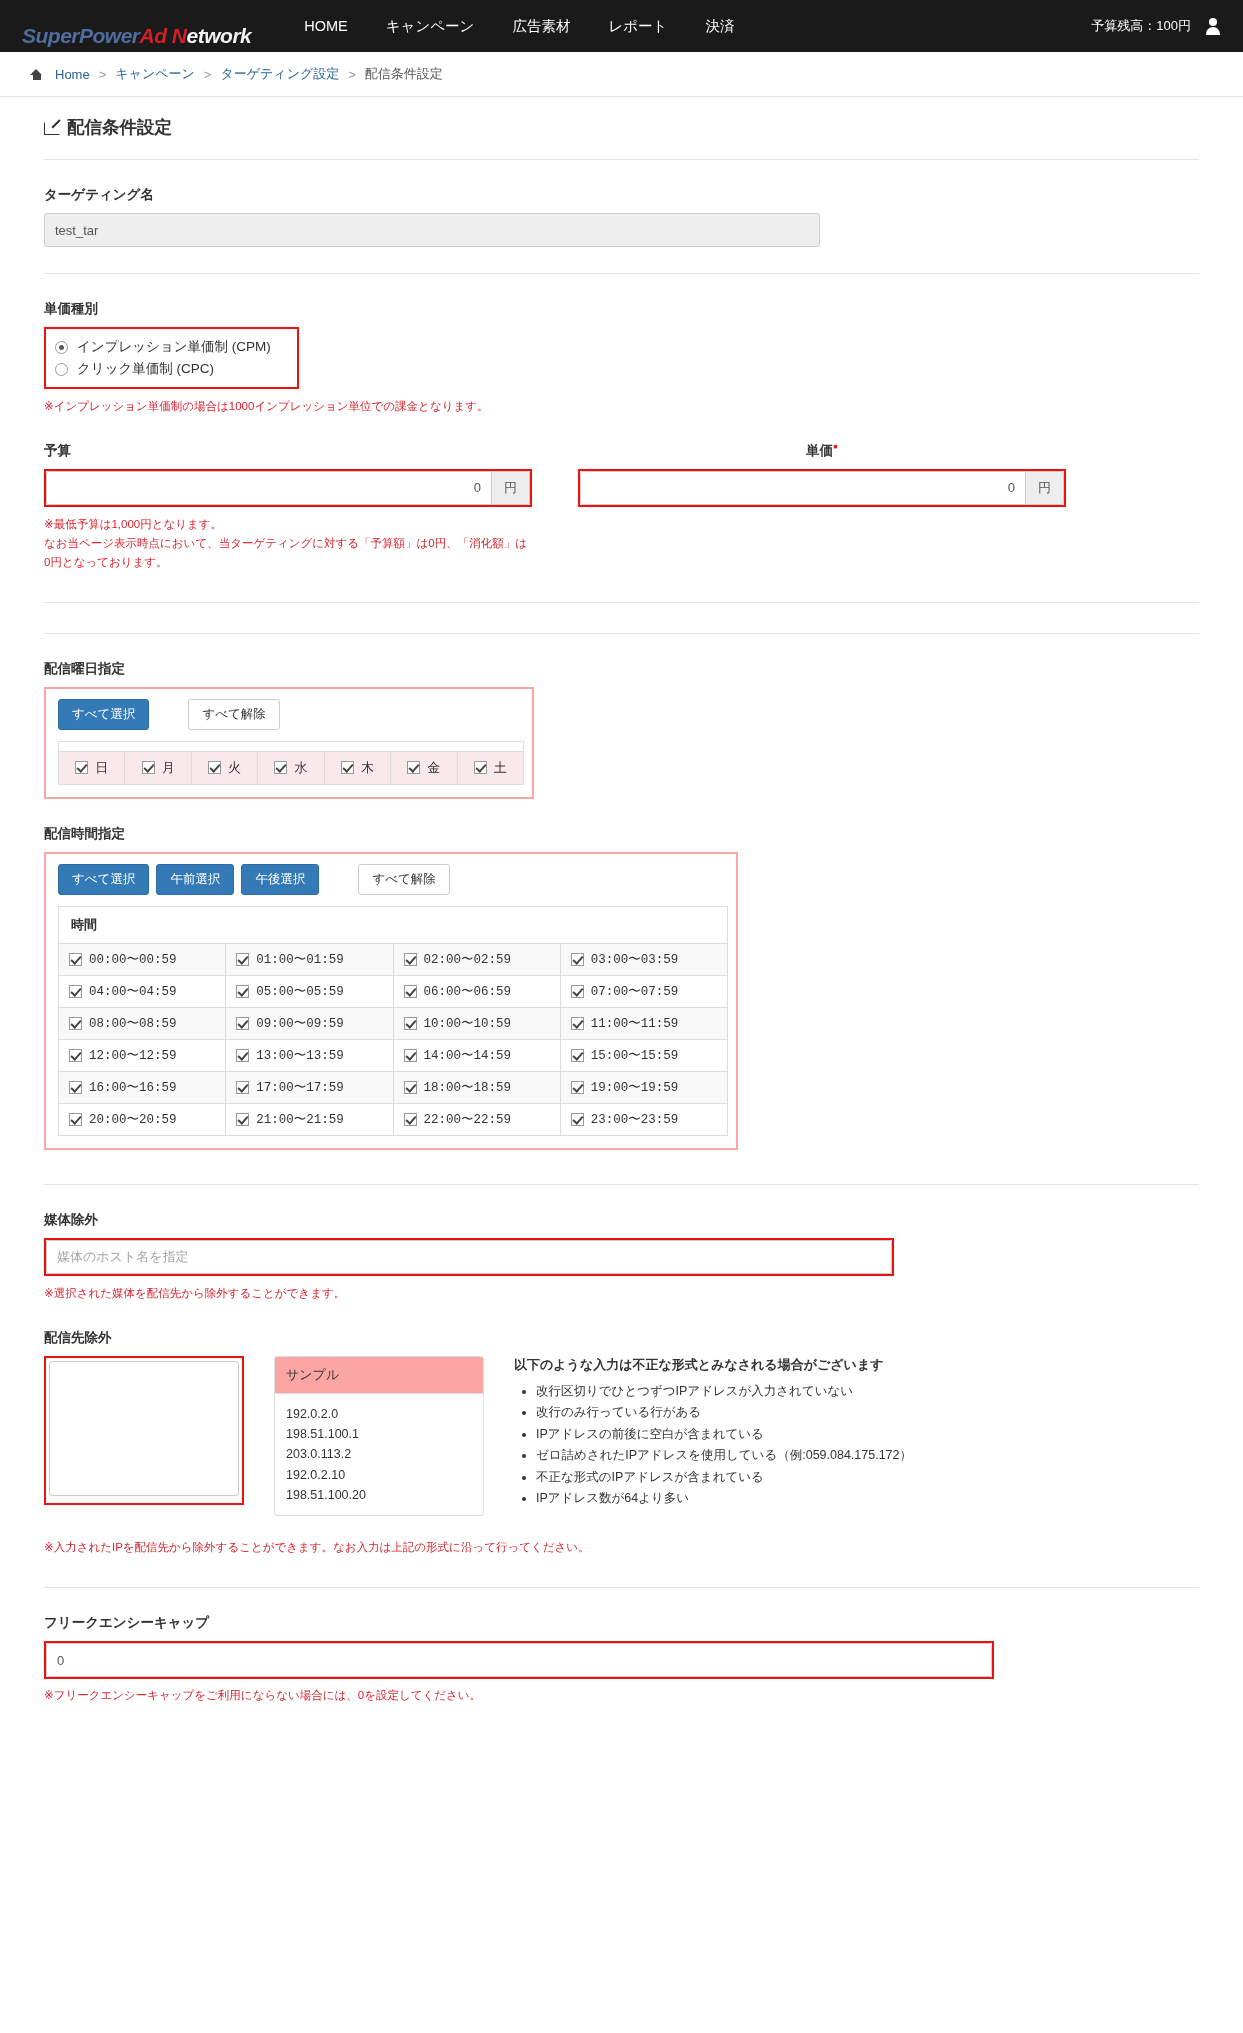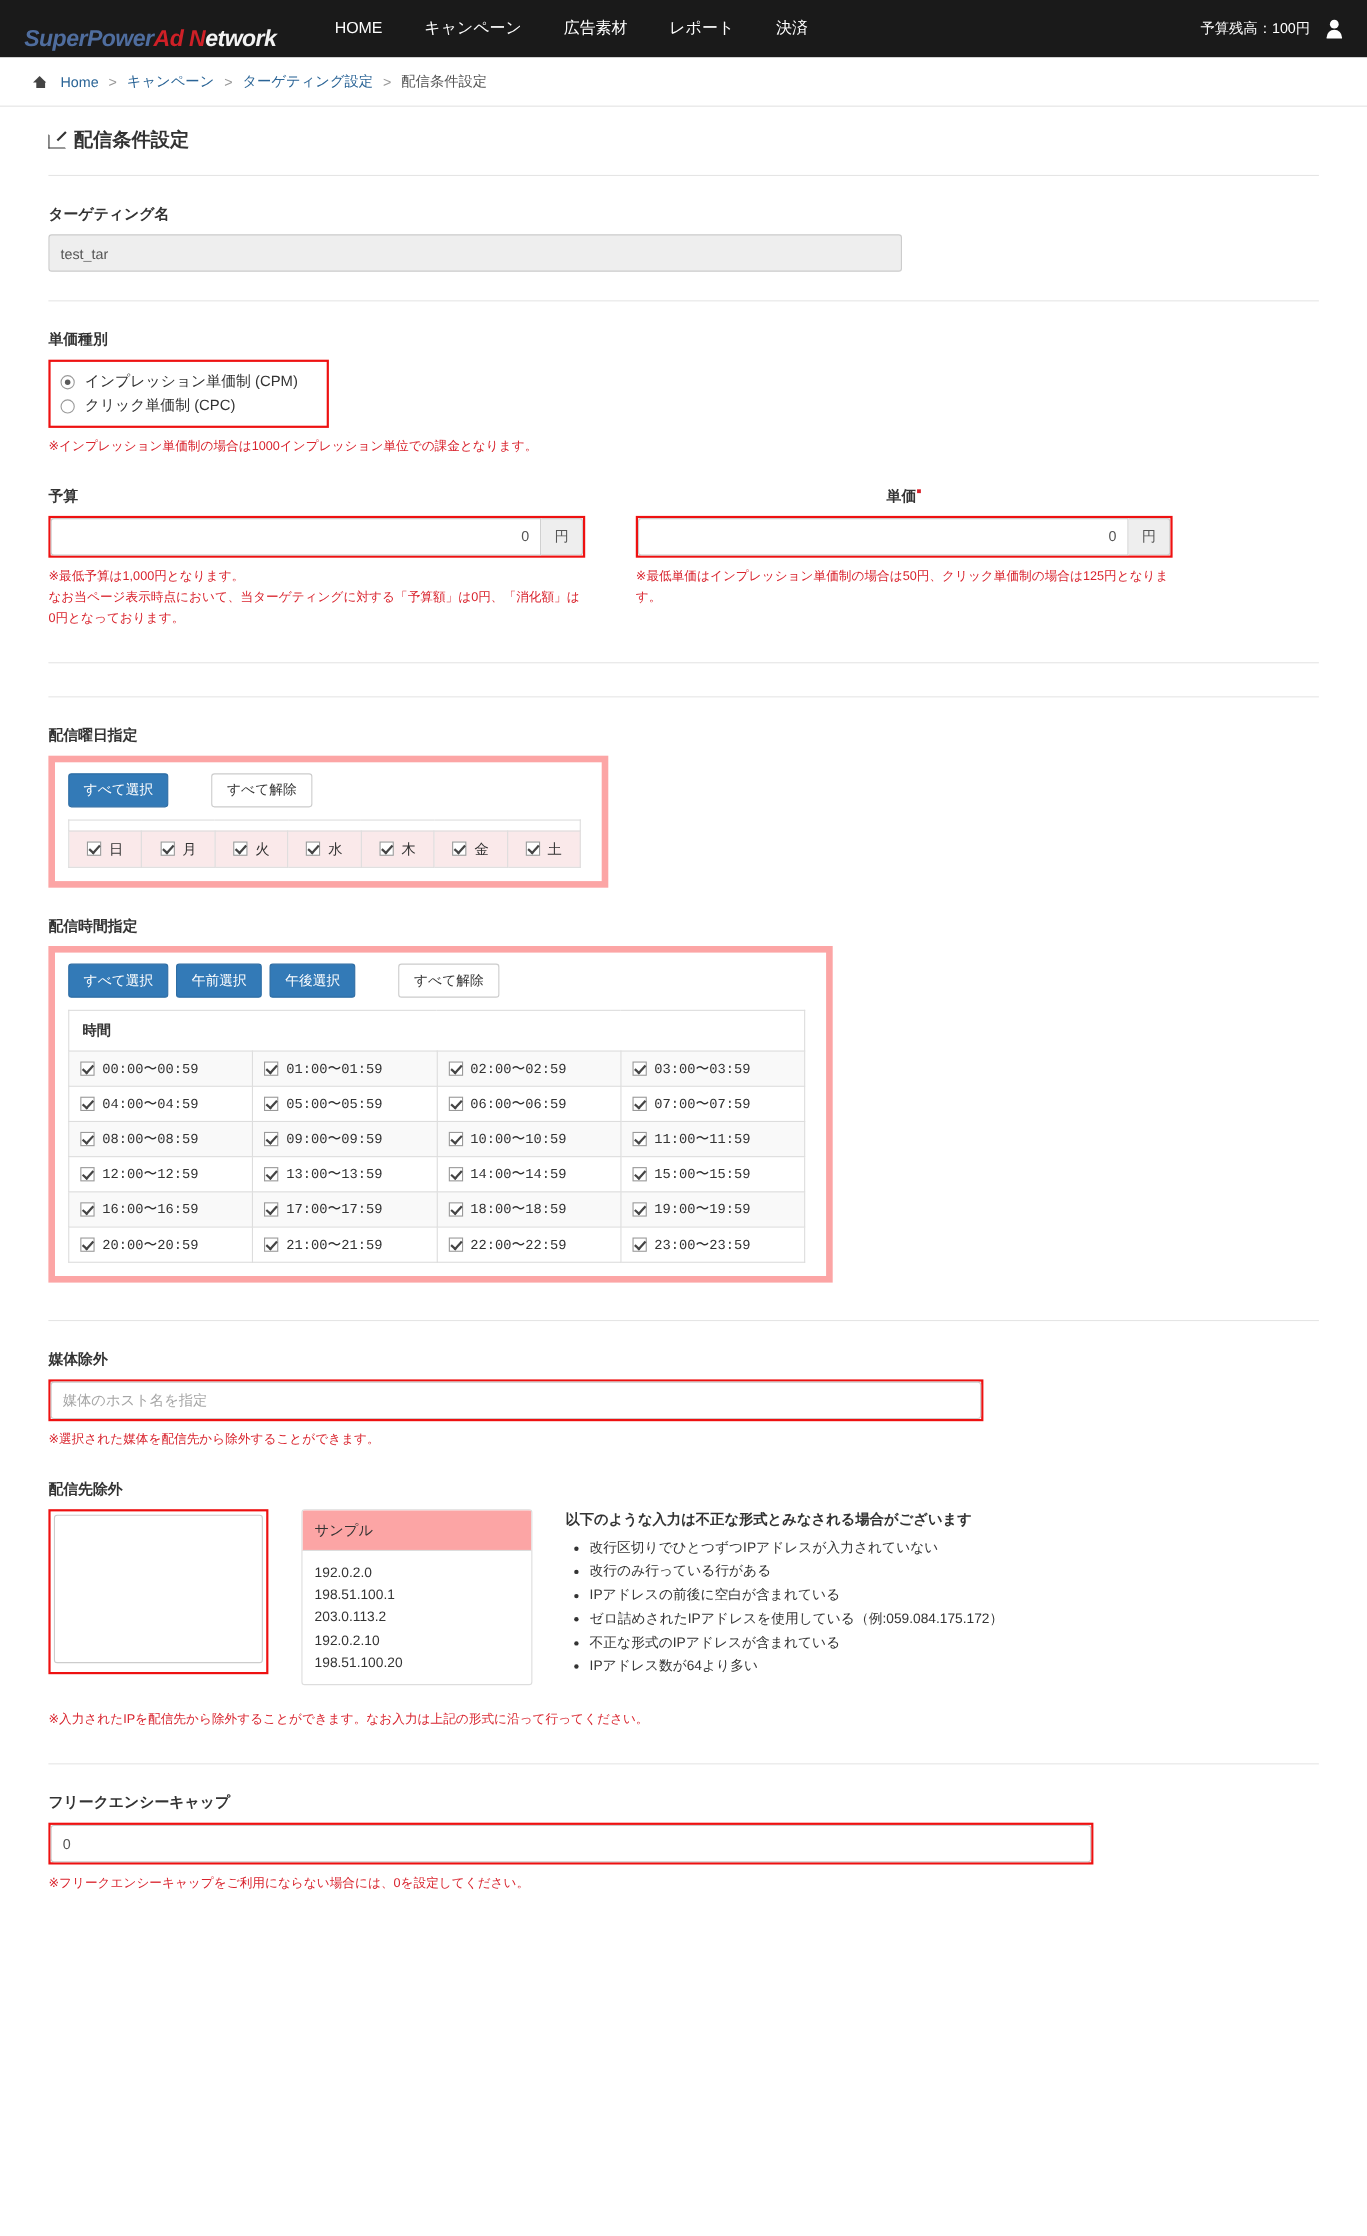--- a/index.html
+++ b/index.html
@@ -254,21 +254,21 @@
     font-size: 12.5px;
     padding: 7px 13px;
     cursor: pointer;
     line-height: 1.2;
     font-family: "Liberation Sans", sans-serif;
   }
   .btn-primary { background: #337ab7; border-color: #2e6da4; color: #ffffff; }
   .btn-default { background: #ffffff; border-color: #cccccc; color: #333333; margin-left: 32px; }
 
   
-  .panel-red { border: 6px solid #fca5a5; padding: 10px 19px 12px 12px; display: inline-block; }
+  .panel-red { border: 2px solid #fca5a5; padding: 10px 8px 12px 12px; display: inline-block; }
   .btnbar { display: flex; gap: 7px; margin-bottom: 11px; }
 
   .week-table {
     border: 1px solid #dddddd;
     border-collapse: collapse;
     width: 466px;
   }
   .week-table td {
     border: 1px solid #dddddd;
     background: #fae9ea;
@@ -457,21 +457,20 @@
       <div class="field-label" style="display:flex;justify-content:center;align-items:flex-start;">
         <span>単価</span>
         <span class="req-dot">▪</span>
       </div>
       <div class="redbox-block">
         <div class="input-group">
           <input class="inp" type="text" value="0" style="">
           <span class="addon">円</span>
         </div>
       </div>
-      <div class="note">※最低単価はインプレッション単価制の場合は50円、クリック単価制の場合は125円となります。</div>
     </div>
   </div>
 
   <div class="hr" style="margin-top:30px;"></div>
 
 
   <div class="hr" style="margin-top:30px;"></div>
 
   <div class="block">
     <div class="field-label">配信曜日指定</div>

